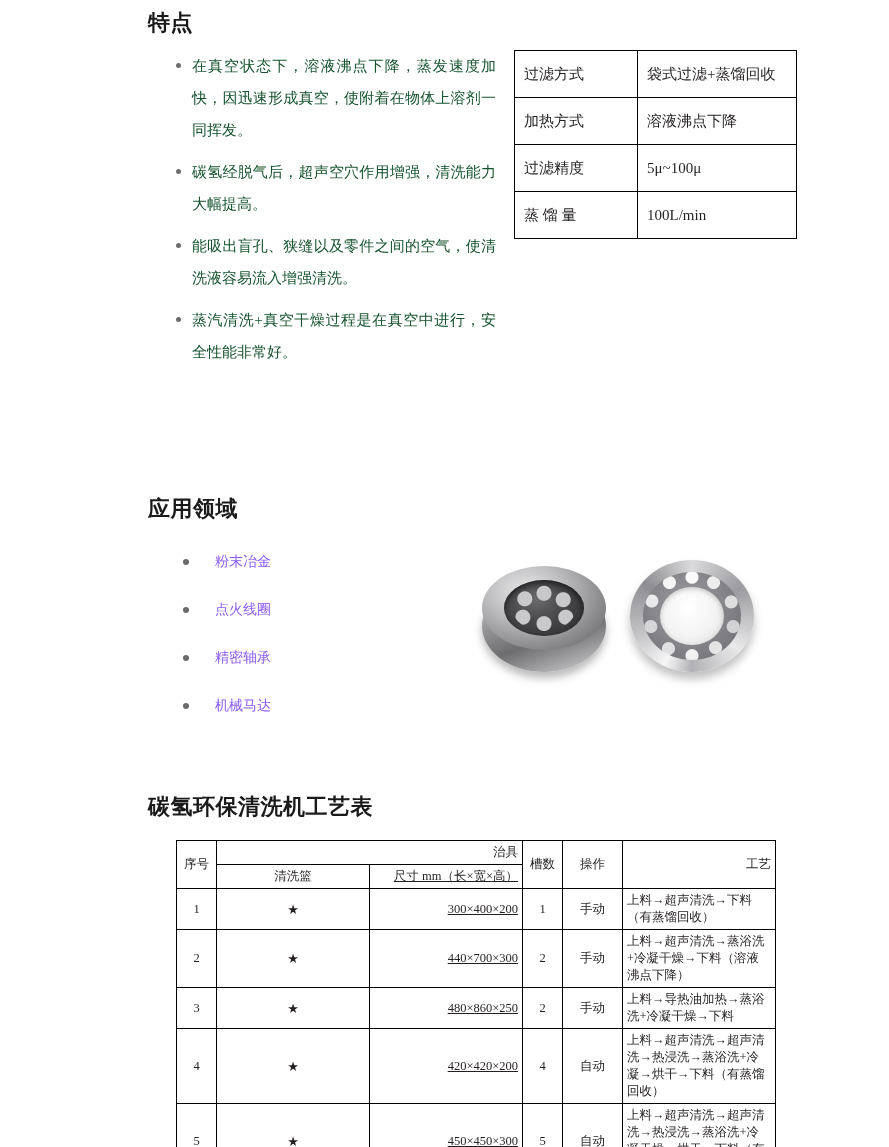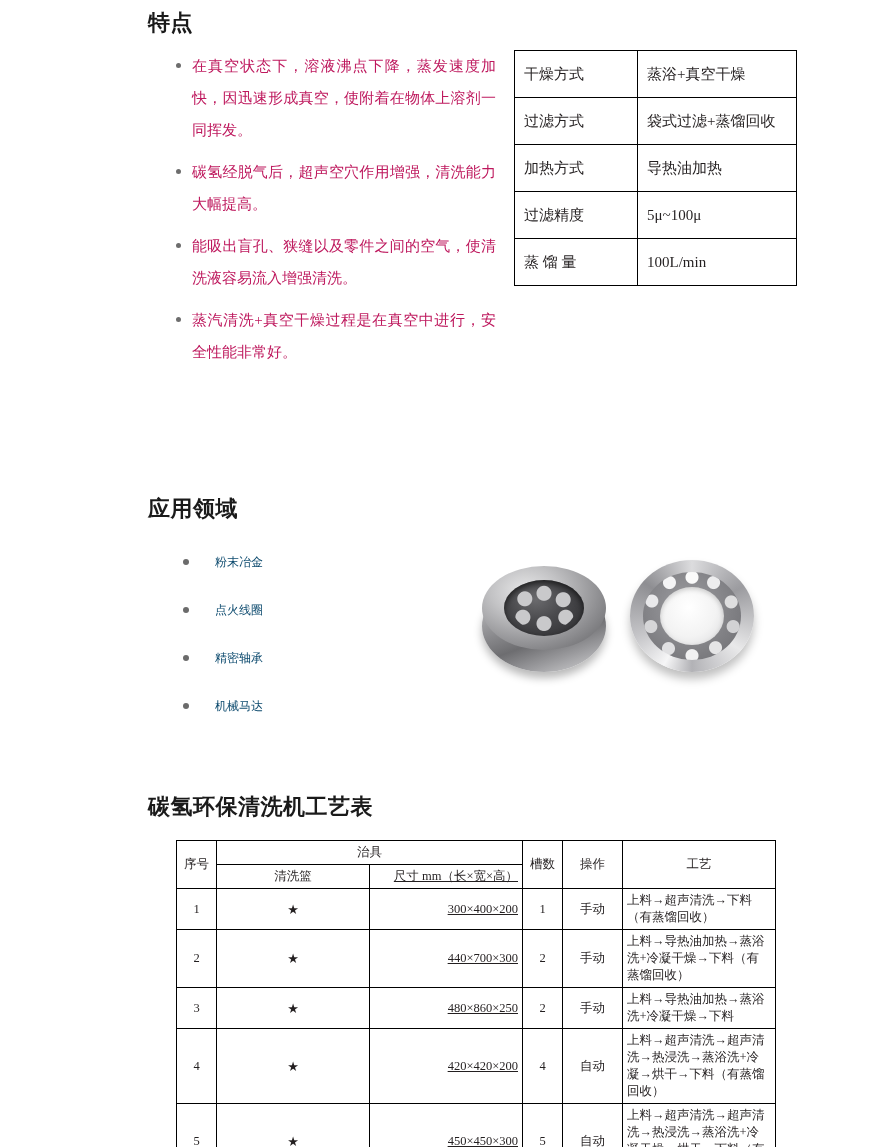--- a/index.html
+++ b/index.html
@@ -39,21 +39,21 @@
   .feature-list {
     position: absolute;
     left: 176px;
     top: 50px;
     width: 320px;
   }
   .feature-item {
     position: relative;
     font-size: 15px;
     line-height: 32px;
-    color: #be185d;
+    color: #14532d;
     margin-bottom: 10px;
     padding-left: 16px;
     text-align: justify;
   }
   .feature-item .dot {
     position: absolute;
     left: 0;
     top: 13px;
     width: 5px;
     height: 5px;
@@ -86,22 +86,22 @@
     position: absolute;
     left: 178px;
     top: 538px;
     width: 200px;
     list-style: none;
     margin: 0;
     padding: 0;
   }
   .app-item {
     position: relative;
-    font-size: 12px;
-    color: #0c4a6e;
+    font-size: 14px;
+    color: #8b5cf6;
     height: 48px;
     line-height: 48px;
     padding-left: 37px;
   }
   .app-item .dot {
     position: absolute;
     left: 5px;
     top: 21px;
     width: 6px;
     height: 6px;
@@ -219,21 +219,21 @@
     vertical-align: middle;
     font-weight: normal;
     line-height: 17px;
   }
   .process-table .c-seq { width: 31px; text-align: center; }
   .process-table .c-basket { width: 56px; text-align: center; margin-left: 28px; }
   .process-table .c-size { width: 113px; text-align: right; text-decoration: underline; }
   .process-table .c-slots { width: 31px; text-align: center; }
   .process-table .c-op { width: 51px; text-align: center; }
   .process-table .c-proc { text-align: left; }
-  .process-table .head-center { text-align: center; }
+  .process-table .head-center { text-align: right; }
   .star { font-size: 13px; }
   .hdr-two-line { line-height: 16px; }
 </style>
 </head>
 <body>
 
 <div class="page">
 
   <div class="section-title" id="title-features">特点</div>
 
@@ -252,30 +252,26 @@
     </div>
     <div class="feature-item">
       <span class="dot"></span>
       <span>蒸汽清洗+真空干燥过程是在真空中进行，安全性能非常好。</span>
     </div>
   </div>
 
   <table class="spec-table">
     <tbody>
       <tr>
-        <td class="key">干燥方式</td>
-        <td class="val">蒸浴+真空干燥</td>
-      </tr>
-      <tr>
         <td class="key">过滤方式</td>
         <td class="val">袋式过滤+蒸馏回收</td>
       </tr>
       <tr>
         <td class="key">加热方式</td>
-        <td class="val">导热油加热</td>
+        <td class="val">溶液沸点下降</td>
       </tr>
       <tr>
         <td class="key">过滤精度</td>
         <td class="val">5μ~100μ</td>
       </tr>
       <tr>
         <td class="key">蒸 馏 量</td>
         <td class="val">100L/min</td>
       </tr>
     </tbody>
@@ -340,21 +336,21 @@
         <td class="c-slots">1</td>
         <td class="c-op">手动</td>
         <td class="c-proc">上料→超声清洗→下料（有蒸馏回收）</td>
       </tr>
       <tr>
         <td class="c-seq">2</td>
         <td class="c-basket star">★</td>
         <td class="c-size">440×700×300</td>
         <td class="c-slots">2</td>
         <td class="c-op">手动</td>
-        <td class="c-proc">上料→导热油加热→蒸浴洗+冷凝干燥→下料（有蒸馏回收）</td>
+        <td class="c-proc">上料→超声清洗→蒸浴洗+冷凝干燥→下料（溶液沸点下降）</td>
       </tr>
       <tr>
         <td class="c-seq">3</td>
         <td class="c-basket star">★</td>
         <td class="c-size">480×860×250</td>
         <td class="c-slots">2</td>
         <td class="c-op">手动</td>
         <td class="c-proc">上料→导热油加热→蒸浴洗+冷凝干燥→下料</td>
       </tr>
       <tr>

